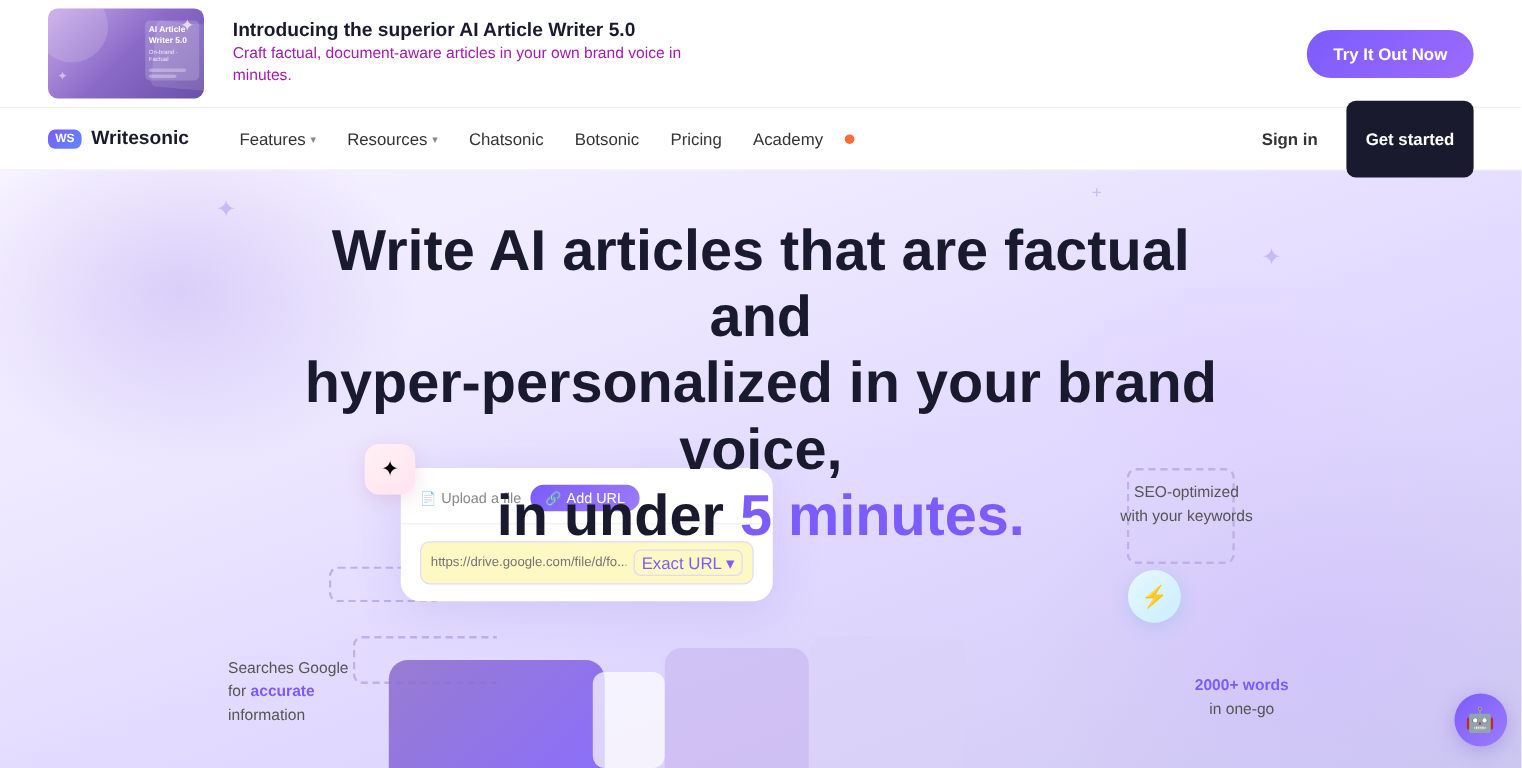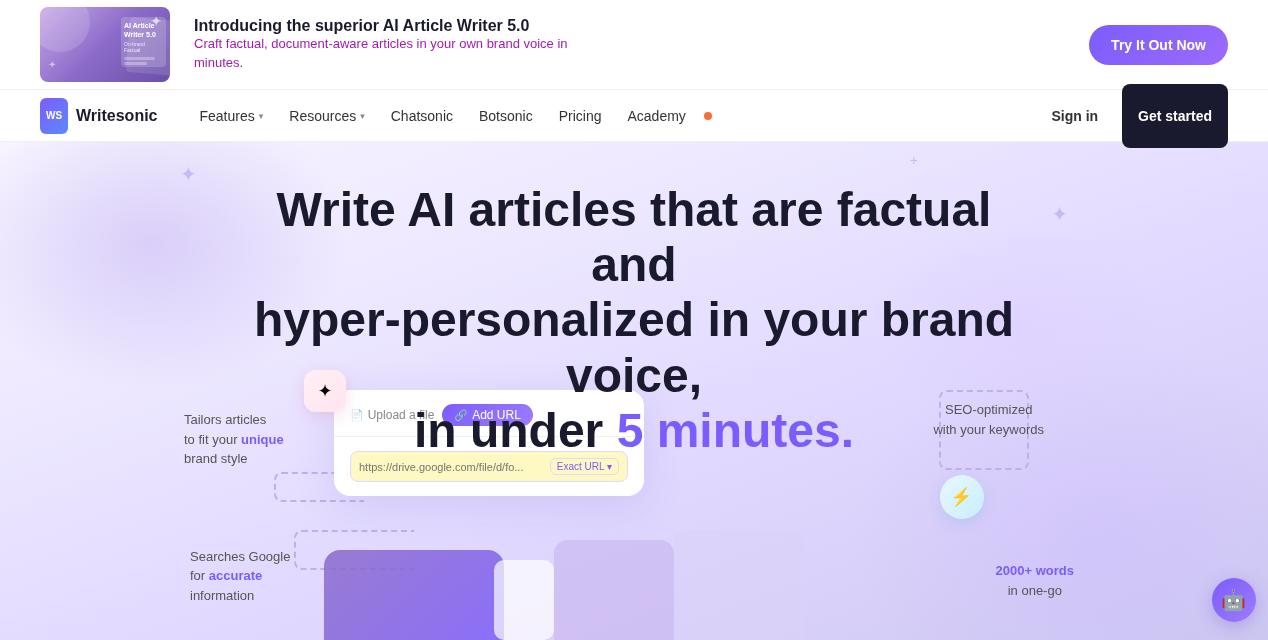--- a/index.html
+++ b/index.html
@@ -75,21 +75,21 @@
     .logo {
       display: flex;
       align-items: center;
       gap: 8px;
       font-size: 16px;
       font-weight: 700;
       color: #1a1a2e;
       text-decoration: none;
     }
     .logo-icon {
-      width: 28px; height: 36px;
+      width: 28px; height: 16px;
       background: linear-gradient(135deg, #7c5cfc, #5c8afc);
       border-radius: 6px;
       display: flex; align-items: center; justify-content: center;
       font-size: 13px; color: #fff; font-weight: 900;
     }
     .nav-links {
       display: flex;
       align-items: center;
       gap: 6px;
       flex: 1;
@@ -245,21 +245,21 @@
       padding: 6px 8px;
       background: #fef9c3;
     }
     .url-input-field {
       flex: 1;
       font-size: 11px;
       color: #888;
       border: none; outline: none; background: transparent;
     }
     .url-type-badge {
-      font-size: 10px;
+      font-size: 14px;
       color: #7c5cfc;
       border: 1px solid #e0d8ff;
       border-radius: 6px;
       padding: 2px 6px;
       white-space: nowrap;
       cursor: pointer;
       text-align: right;
     }
 
     
@@ -506,26 +506,20 @@
   <div class="hero-title">
     <h1>
       <span>Write AI articles that are factual and</span><br>
       <span>hyper-personalized in your brand voice,</span><br>
       <span>in under </span><span class="highlight">5 minutes.</span>
     </h1>
   </div>
 
   <div class="demo-area">
 
-    <div class="annotation-left">
-      <span>Tailors articles</span><br>
-      <span>to fit your</span>
-      <span class="unique">unique</span><br>
-      <span>brand style</span>
-    </div>
 
     <div class="dashed-line-left"></div>
 
     <div class="annotation-right-seo">
       <span>SEO-optimized</span><br>
       <span>with your keywords</span>
     </div>
     <div class="dashed-box-seo"></div>
 
     <div class="float-icon-top">

